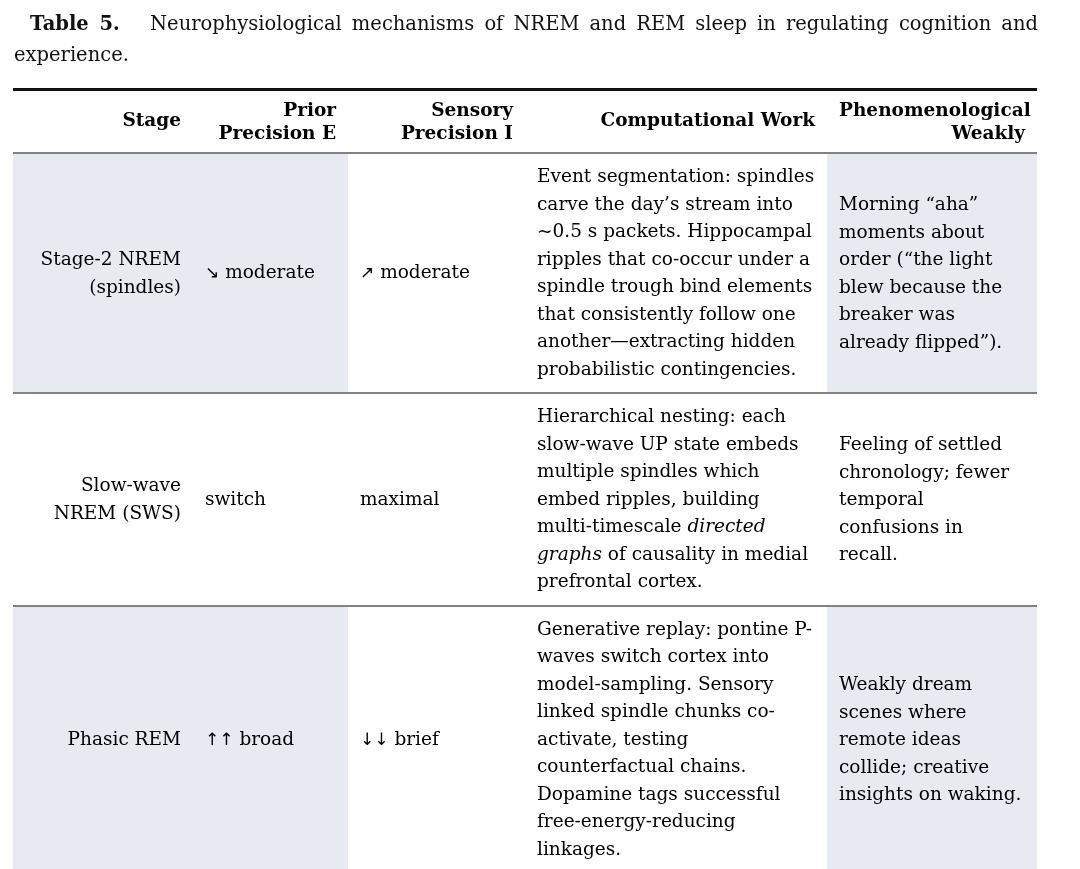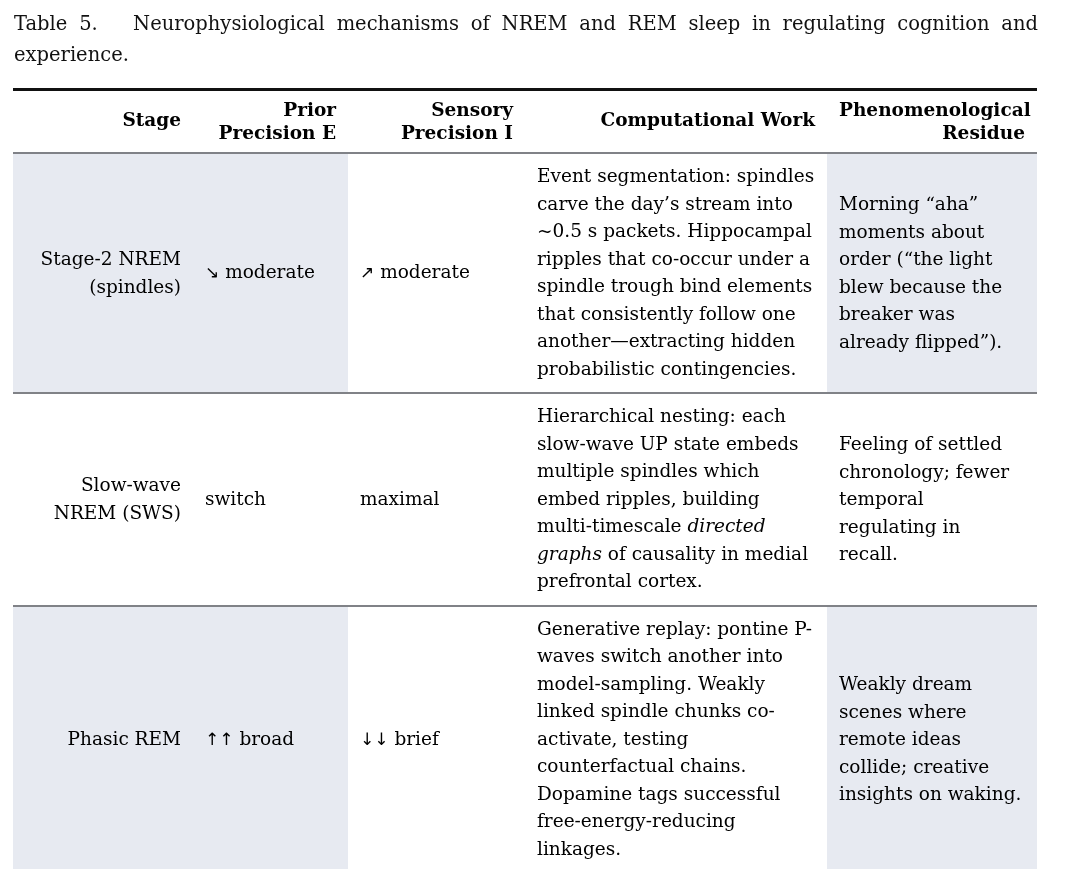--- a/index.html
+++ b/index.html
@@ -29,21 +29,22 @@
     left: 14px;
     top: 8px;
     width: 1024px;
     font-size: 19.5px;
     line-height: 31px;
     text-align: justify;
     text-justify: inter-word;
     color: #111;
   }
   .caption .cap-label {
-    font-weight: normal;
+    font-weight: bold;
+    margin-left: 16px;
   }
   .caption .cap-text {
     font-weight: normal;
   }
 
   
   .tbl-wrap {
     position: absolute;
     left: 13px;
     top: 88px;
@@ -131,21 +132,21 @@
           <td colspan="5"></td>
         </tr>
         <tr>
           <th class="h-stage nowrapv">Stage</th>
           <th class="nowrapv">Prior
 Precision E</th>
           <th class="nowrapv">Sensory
 Precision I</th>
           <th class="h-comp nowrapv">Computational Work</th>
           <th class="nowrapv">Phenomenological
-Residue</th>
+Weakly</th>
         </tr>
         <tr class="rule-mid">
           <td colspan="5"></td>
         </tr>
       </thead>
 
       <tbody>
 
         <tr class="shaded">
           <td class="sh nowrapv">Stage-2 NREM
@@ -158,31 +159,31 @@
         <tr class="rule-mid">
             <td colspan="5"></td>
           </tr>
 
         <tr>
           <td class="nowrapv">Slow-wave
 NREM (SWS)</td>
           <td>switch</td>
           <td>maximal</td>
           <td class="wrapcell"><span>Hierarchical nesting: each slow-wave UP state embeds multiple spindles which embed ripples, building multi-timescale </span><span class="ital">directed graphs</span><span> of causality in medial prefrontal cortex.</span></td>
-          <td>Feeling of settled chronology; fewer temporal regulating in recall.</td>
+          <td>Feeling of settled chronology; fewer temporal confusions in recall.</td>
         </tr>
         <tr class="rule-mid">
             <td colspan="5"></td>
           </tr>
 
         <tr class="shaded">
           <td class="sh nowrapv">Phasic REM</td>
           <td class="sh"><span class="arrow">↑↑</span> <span>broad</span></td>
           <td><span class="arrow">↓↓</span> <span>brief</span></td>
-          <td class="wrapcell"><span>Generative replay: pontine P-waves switch another into model-sampling. Weakly linked spindle chunks co-activate, testing counterfactual chains. Dopamine tags successful free-energy-reducing linkages.</span><span class="ital"></span><span></span></td>
+          <td class="wrapcell"><span>Generative replay: pontine P-waves switch cortex into model-sampling. Sensory linked spindle chunks co-activate, testing counterfactual chains. Dopamine tags successful free-energy-reducing linkages.</span><span class="ital"></span><span></span></td>
           <td class="sh">Weakly dream scenes where remote ideas collide; creative insights on waking.</td>
         </tr>
         <tr class="rule-mid">
             <td colspan="5"></td>
           </tr>
 
         <tr>
           <td class="nowrapv">Tonic REM tail</td>
           <td>moderate</td>
           <td>moderate</td>

